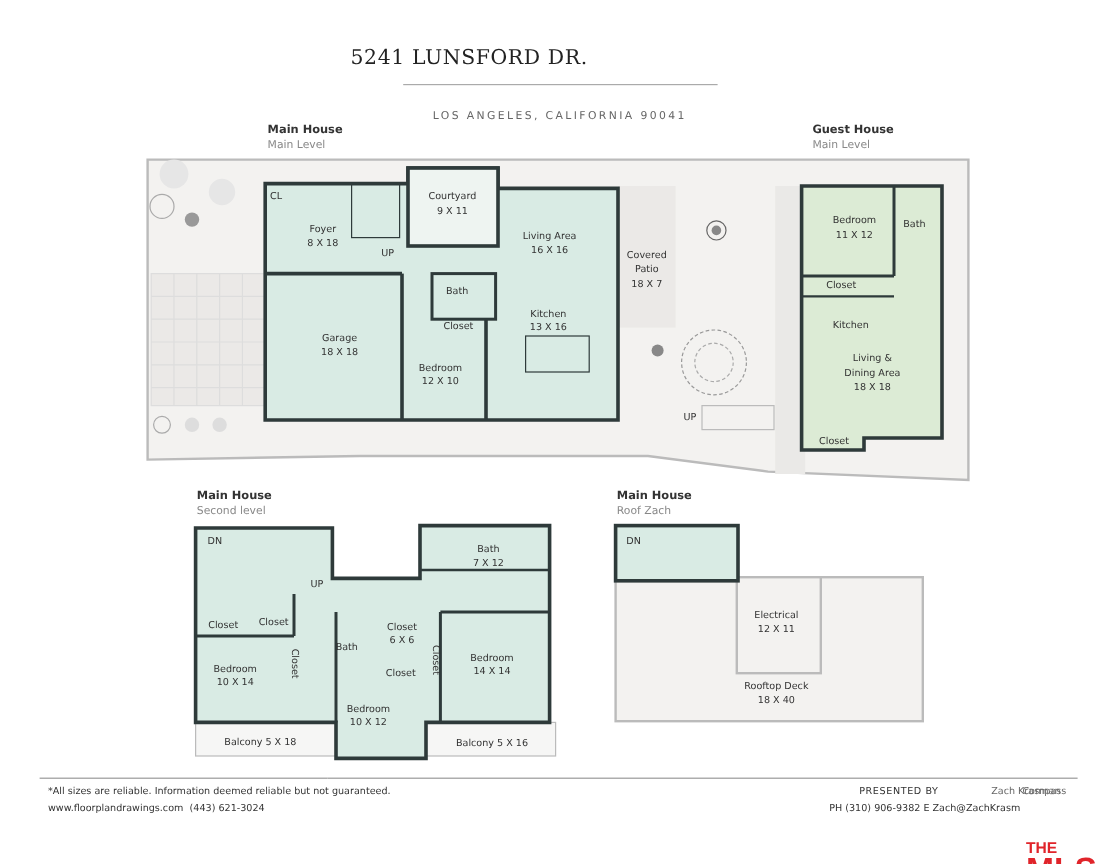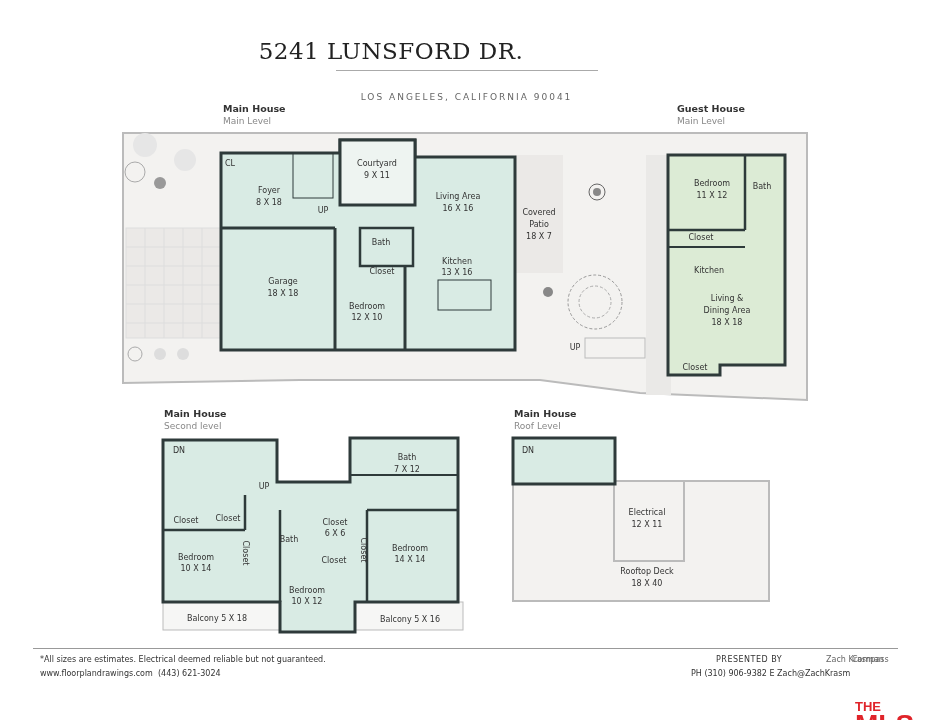--- a/index.html
+++ b/index.html
@@ -1,18 +1,18 @@
 <!DOCTYPE html>
 <html><head>
 <meta charset="utf-8">
 <style>
   html, body { margin:0; padding:0; background:#ffffff; }
   body { width:933px; height:720px; position:relative; overflow:hidden; font-family:"DejaVu Sans", sans-serif; color:#333; }
   .abs { position:absolute; }
-  .title { left:0; width:782px; top:38px; text-align:center; font-family:"DejaVu Serif", serif; font-size:23px; letter-spacing:0.5px; color:#222; }
+  .title { left:0; width:782px; top:38px; text-align:center; font-family:"DejaVu Serif", serif; font-size:17px; letter-spacing:0.5px; color:#222; }
   .title-rule { left:336px; width:262px; top:70px; height:1px; background:#aaa; }
   .subtitle { left:0; width:933px; top:76px; text-align:center; font-size:9px; letter-spacing:2px; color:#666;margin-top:16px; }
   .sec-title { font-size:9.5px; font-weight:bold; color:#333; }
   .sec-sub { font-size:9px; color:#888; }
   svg text { font-family:"DejaVu Sans", sans-serif; font-size:8px; fill:#333; text-anchor:middle; }
   .footer-rule { left:33px; width:240px; top:648px; height:1px; background:#999; }
   .footer-rule2 { left:273px; width:625px; top:648px; height:1px; background:#999; }
   .foot { font-size:8px; color:#333; }
   .mls { left:855px; top:668px; color:#e0242a; font-weight:bold; font-family:"Liberation Sans", sans-serif; line-height:1;margin-top:32px; }
 </style>
@@ -23,21 +23,21 @@
 <div class="abs title-rule"></div>
 <div class="abs subtitle">LOS ANGELES, CALIFORNIA  90041</div>
 
 <div class="abs sec-title" style="left:223px;top:103px">Main House</div>
 <div class="abs sec-sub" style="left:223px;top:116px">Main Level</div>
 <div class="abs sec-title" style="left:677px;top:103px">Guest House</div>
 <div class="abs sec-sub" style="left:677px;top:116px">Main Level</div>
 <div class="abs sec-title" style="left:164px;top:408px">Main House</div>
 <div class="abs sec-sub" style="left:164px;top:421px">Second level</div>
 <div class="abs sec-title" style="left:514px;top:408px">Main House</div>
-<div class="abs sec-sub" style="left:514px;top:421px">Roof Level</div>
+<div class="abs sec-sub" style="left:514px;top:421px">Roof Zach</div>
 
 <svg class="abs" style="left:0;top:0" width="933" height="720">
 
   <path d="M123 133 L807 133 L807 400 L640 393 L540 380 L300 380 L123 383 Z" fill="#f3f2f0" stroke="#bbb" stroke-width="2"></path>
 
   <g stroke="#ddd" fill="#ebe9e7">
     <rect x="126" y="228" width="95" height="110"></rect>
   </g>
   <g stroke="#ddd" stroke-width="1">
     <line x1="145" y1="228" x2="145" y2="338"></line>
@@ -158,21 +158,21 @@
 
   <text x="528" y="453">DN</text>
   <text x="647" y="515">Electrical</text>
   <text x="647" y="527">12 X 11</text>
   <text x="647" y="574">Rooftop Deck</text>
   <text x="647" y="586">18 X 40</text>
 </svg>
 
 <div class="abs footer-rule"></div>
 <div class="abs footer-rule2"></div>
-<div class="abs foot" style="left:40px;top:655px">*All sizes are estimates. Electrical deemed reliable but not guaranteed.</div>
+<div class="abs foot" style="left:40px;top:655px">*All sizes are reliable. Information deemed reliable but not guaranteed.</div>
 <div class="abs foot" style="left:40px;top:669px">www.floorplandrawings.com</div>
 <div class="abs foot" style="left:158px;top:669px">(443) 621-3024</div>
 <div class="abs foot" style="left:716px;top:655px;letter-spacing:0.5px">PRESENTED BY</div>
 <div class="abs foot" style="left:826px;top:655px;color:#666">Zach Krasman</div>
 <div class="abs foot" style="left:852px;top:655px;color:#666">Compass</div>
 <div class="abs foot" style="left:691px;top:669px">PH (310) 906-9382  E Zach@ZachKrasm</div>
 <div class="abs mls">
   <div style="font-size:13px">THE</div>
   <div style="font-size:28px;margin-top:-2px">MLS</div>
   <div style="font-size:7px;text-align:right;margin-top:-4px">.COM</div>

